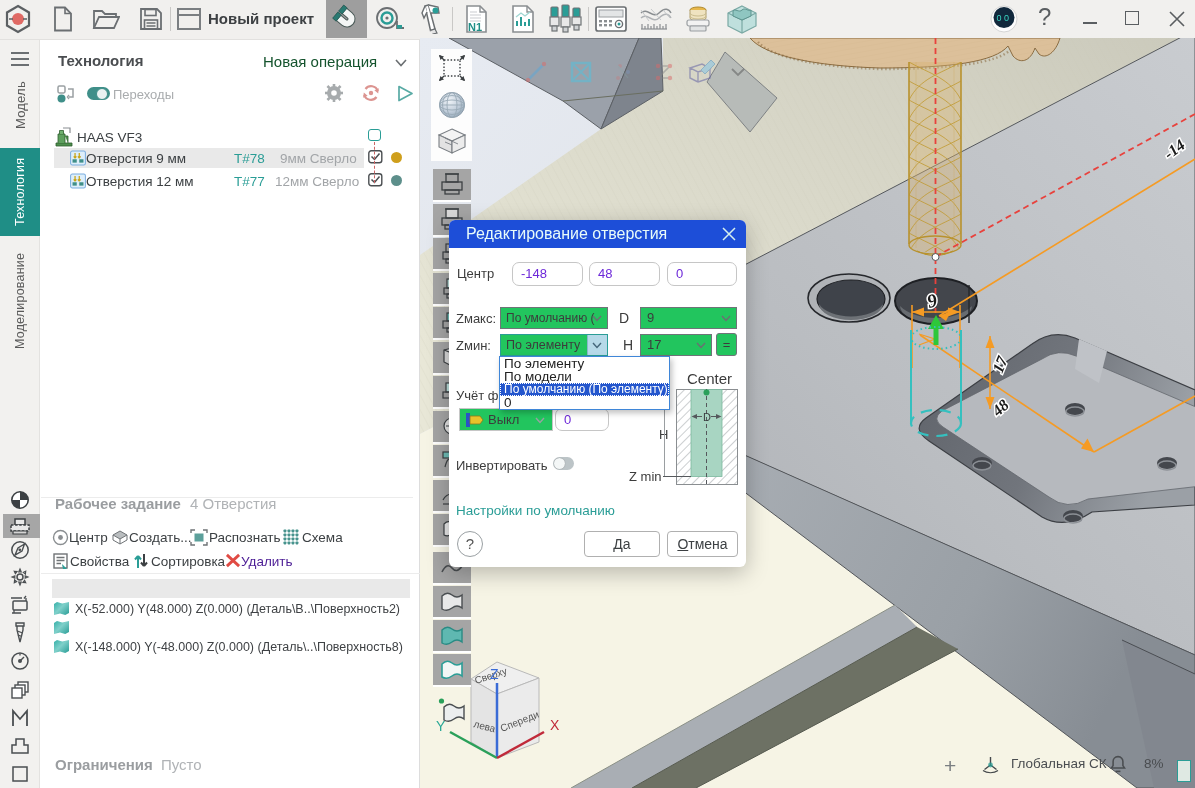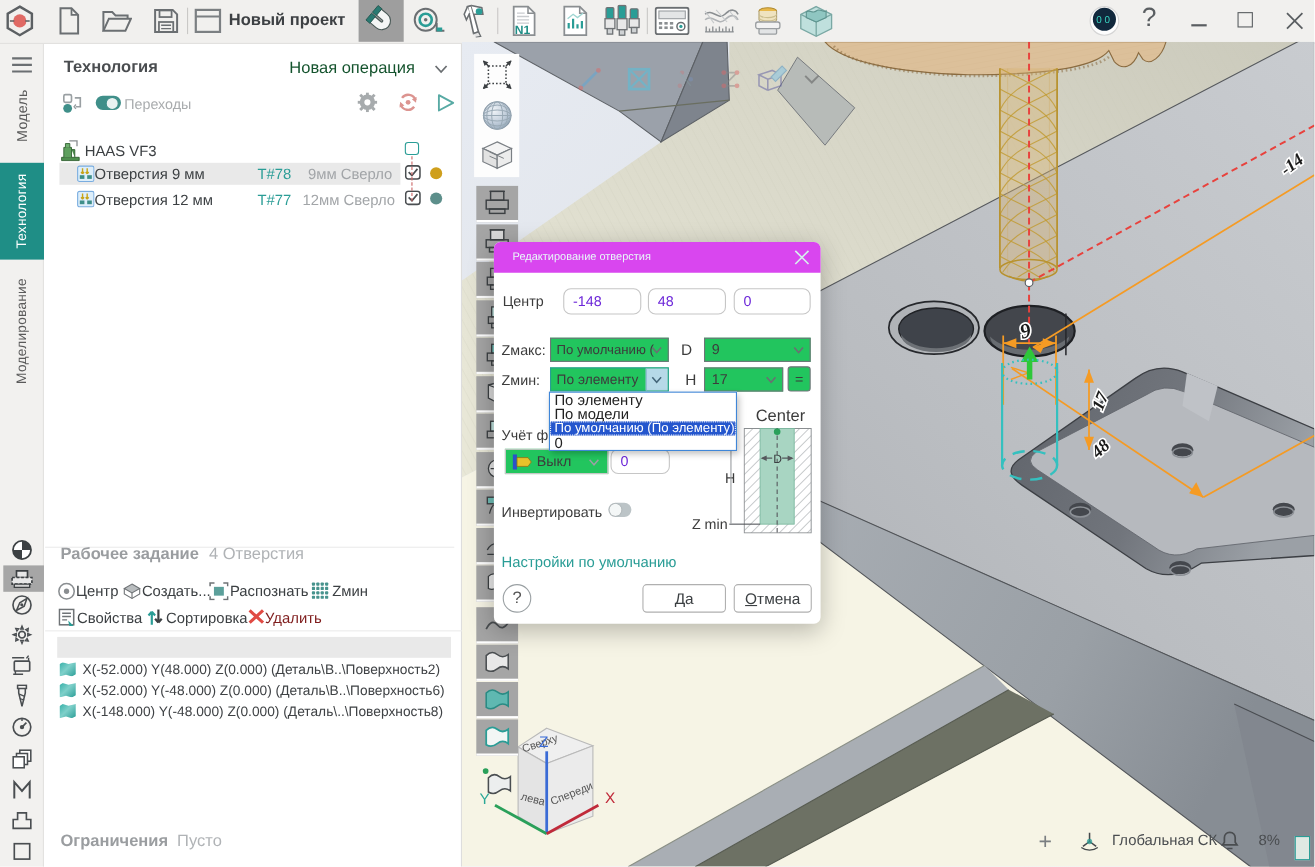--- a/index.html
+++ b/index.html
@@ -20,21 +20,21 @@
   .side-ic { position:absolute; left:0; width:40px; height:28px; display:flex; align-items:center; justify-content:center; }
 
   
   #panel { position:absolute; left:41px; top:40px; width:379px; height:748px; background:#fff; border-right:1px solid #ddd; }
 
   
   #viewport { position:absolute; left:420px; top:38px; width:775px; height:750px; overflow:hidden; }
 
   
   #dialog { position:absolute; left:449px; top:220px; width:297px; height:347px; background:#fff; border-radius:6px; box-shadow:0 6px 22px rgba(0,0,0,0.25); z-index:30; }
-  #dlg-title { position:absolute; left:0; top:0; width:297px; height:28px; background:#d946ef; border-radius:6px 6px 0 0; color:#e8fbf9; font-size:10px; line-height:28px; padding-left:17px; }
+  #dlg-title { position:absolute; left:0; top:0; width:297px; height:28px; background:#1d4ed8; border-radius:6px 6px 0 0; color:#e8fbf9; font-size:16px; line-height:28px; padding-left:17px; }
   .dfield { position:absolute; border:1px solid #c6c6c6; border-radius:7px; background:#fff; font-size:13px; color:#6d28d9; }
   .dlabel { position:absolute; font-size:13px; color:#3c3c3c; }
   .dcombo { position:absolute; border:1px solid #6f7478; background:#22c55e; font-size:13px; color:#3c3c3c; }
   .wt-row { position:absolute; left:13px; height:19px; display:flex; align-items:center; }
   .wt { font-size:12.5px; color:#3f4245; white-space:nowrap; }
   .flag { display:inline-block; width:15px; height:13px; margin-right:6px;
     background:
       linear-gradient(135deg, #35b0a8 0%, #7fd0ca 45%, #2a9d96 100%);
     clip-path: polygon(0 15%, 20% 0, 55% 12%, 100% 0, 100% 85%, 75% 100%, 40% 88%, 0 100%);
   }
@@ -412,47 +412,46 @@
           <rect x="0.5" y="8.5" width="2.9" height="2.9" rx="0.8"></rect>
           <rect x="4.5" y="8.5" width="2.9" height="2.9" rx="0.8"></rect>
           <rect x="8.5" y="8.5" width="2.9" height="2.9" rx="0.8"></rect>
           <rect x="12.5" y="8.5" width="2.9" height="2.9" rx="0.8"></rect>
           <rect x="0.5" y="12.5" width="2.9" height="2.9" rx="0.8"></rect>
           <rect x="4.5" y="12.5" width="2.9" height="2.9" rx="0.8"></rect>
           <rect x="8.5" y="12.5" width="2.9" height="2.9" rx="0.8"></rect>
           <rect x="12.5" y="12.5" width="2.9" height="2.9" rx="0.8"></rect>
         </g>
     </svg>
-    <div class="abs" style="left:261px;top:490px;font-size:13.5px;color:#3c4043;">Zмин</div>
+    <div class="abs" style="left:261px;top:490px;font-size:13.5px;color:#3c4043;">Схема</div>
 
     <svg class="abs" style="left:12px;top:513px;" width="16" height="17" viewBox="0 0 16 17">
       <rect x="1" y="1" width="13" height="14" fill="none" stroke="#6f7376" stroke-width="1.4"></rect>
       <path d="M3.5 4.5 H11.5 M3.5 7.5 H11.5 M3.5 10.5 H8" stroke="#6f7376" stroke-width="1.3"></path>
       <path d="M9 11 L14 16 L10 16 Z" fill="#2a9d96"></path>
     </svg>
     <div class="abs" style="left:29px;top:514px;font-size:13.5px;color:#3c4043;">Свойства</div>
     <svg class="abs" style="left:92px;top:512px;" width="16" height="18" viewBox="0 0 16 18">
       <path d="M5 16 V4 M5 4 L2 7.5 M5 4 L8 7.5" fill="none" stroke="#2a9d96" stroke-width="2"></path>
       <path d="M11 2 V14 M11 14 L8 10.5 M11 14 L14 10.5" fill="none" stroke="#3c4043" stroke-width="2"></path>
     </svg>
     <div class="abs" style="left:110px;top:514px;font-size:13.5px;color:#3c4043;">Сортировка</div>
     <svg class="abs" style="left:184px;top:513px;" width="16" height="15" viewBox="0 0 17 16">
       <path d="M2 2 L15 14 M15 2 L2 14" stroke="#e04b44" stroke-width="3"></path>
     </svg>
-    <div class="abs" style="left:200px;top:514px;font-size:13.5px;color:#7f1d1d;">Удалить</div>
+    <div class="abs" style="left:200px;top:514px;font-size:13.5px;color:#4c1d95;">Удалить</div>
 
     <div class="abs" style="left:0;top:533px;width:379px;height:1px;background:#ececec;"></div>
     <div class="abs" style="left:11px;top:539px;width:358px;height:19px;background:#e9e9e9;"></div>
     <div class="wt-row" style="top:559px;">
         <span class="flag"></span>
         <span class="wt">X(-52.000) Y(48.000) Z(0.000) (Деталь\В..\Поверхность2)</span>
       </div>
     <div class="wt-row" style="top:578px;">
         <span class="flag"></span>
-        <span class="wt">X(-52.000) Y(-48.000) Z(0.000) (Деталь\В..\Поверхность6)</span>
       </div>
     <div class="wt-row" style="top:597px;justify-content:center;">
         <span class="flag"></span>
         <span class="wt">X(-148.000) Y(-48.000) Z(0.000) (Деталь\..\Поверхность8)</span>
       </div>
 
     <div class="abs" style="left:14px;top:716px;font-size:15px;font-weight:bold;color:#9a9da0;">Ограничения</div>
     <div class="abs" style="left:120px;top:716px;font-size:15px;color:#b0b3b6;">Пусто</div>
   </div>
   <div id="viewport">

